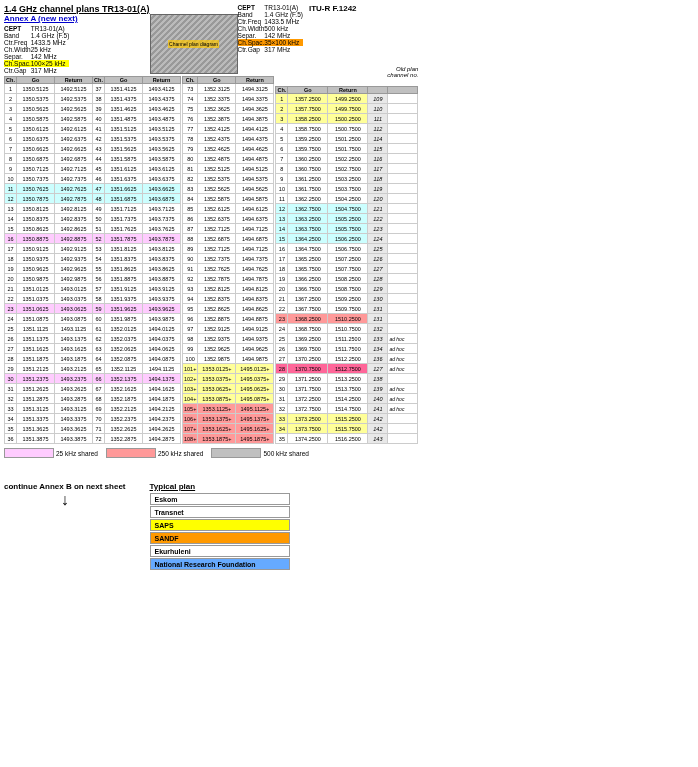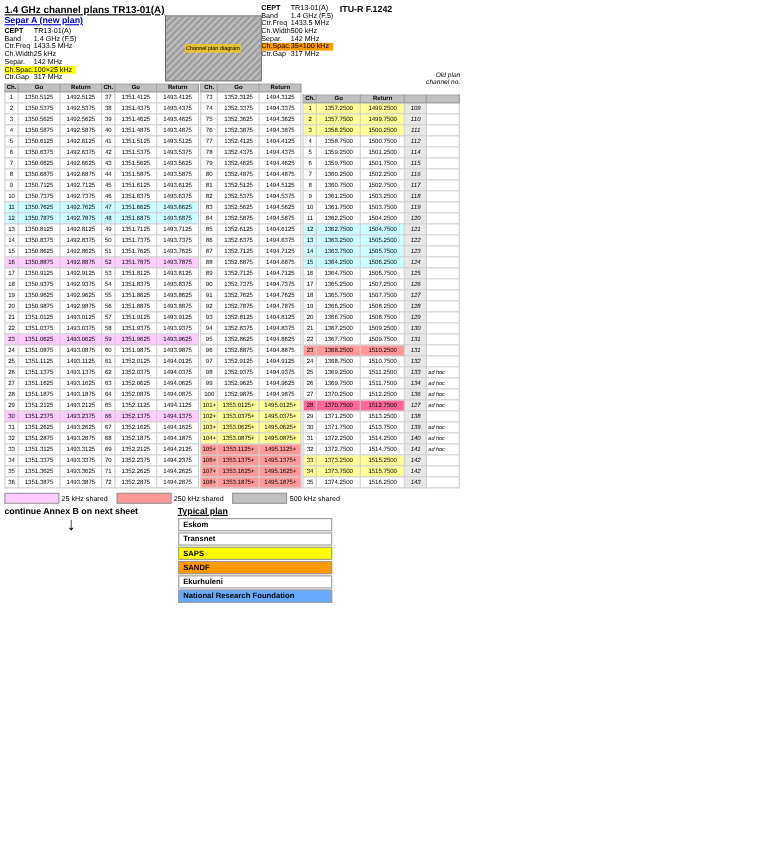--- a/index.html
+++ b/index.html
@@ -8,21 +8,21 @@
     .page { width: 698px; min-height: 767px; padding: 4px; background: #fff; }
   </style>
 </head>
 <body>
 
 <div class="page">
 
   <div style="display:flex; align-items:flex-start; margin-bottom:2px;">
     <div>
       <div style="font-size:9px; font-weight:bold; text-decoration:underline;">1.4 GHz channel plans TR13-01(A)</div>
-      <div style="font-size:8px; color:#0000cc; font-weight:bold; text-decoration:underline;">Separ A (new plan)</div>
+      <div style="font-size:8px; color:#0000cc; font-weight:bold; text-decoration:underline;">Annex A (new next)</div>
 
       <table style="border-collapse:collapse; font-size:6.5px; margin-top:2px;">
         <tbody>
             <tr>
               <td style="font-weight:bold;">CEPT</td>
               <td>TR13-01(A)</td>
             </tr>
         <tr>
               <td>Band</td>
               <td>1.4 GHz (F.5)</td>
@@ -868,21 +868,21 @@
     <div style="display:flex; align-items:center; gap:2px;">
       <div style="width:50px; height:10px; background:#ff9999; border:1px solid #999;"></div>
       <span style="font-size:6.5px;">250 kHz shared</span>
     </div>
     <div style="display:flex; align-items:center; gap:2px;">
       <div style="width:50px; height:10px; background:#c0c0c0; border:1px solid #999;"></div>
       <span style="font-size:6.5px;">500 kHz shared</span>
     </div>
   </div>
 
-  <div style="display:flex; gap:36px; margin-top:2px;">
+  <div style="display:flex; gap:24px; margin-top:24px;">
     <div>
       <div style="font-size:8px; font-weight:bold;">continue Annex B on next sheet</div>
       <div style="font-size:16px; text-align:center;">↓</div>
     </div>
     <div>
       <div style="font-size:8px; font-weight:bold; text-decoration:underline; margin-bottom:2px;">Typical plan</div>
       <div id="typical-users-list">
           <div style="width: 140px; height: 12px; background: rgb(255, 255, 255); border: 1px solid rgb(153, 153, 153); display: flex; align-items: center; padding-left: 4px; font-size: 7px; font-weight: bold; margin: 1px 0px;">Eskom</div>
           <div style="width: 140px; height: 12px; background: rgb(255, 255, 255); border: 1px solid rgb(153, 153, 153); display: flex; align-items: center; padding-left: 4px; font-size: 7px; font-weight: bold; margin: 1px 0px;">Transnet</div>
           <div style="width: 140px; height: 12px; background: rgb(255, 255, 0); border: 1px solid rgb(153, 153, 153); display: flex; align-items: center; padding-left: 4px; font-size: 7px; font-weight: bold; margin: 1px 0px;">SAPS</div>

